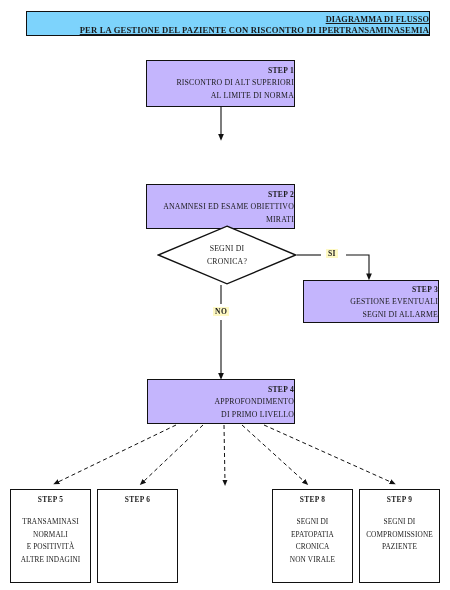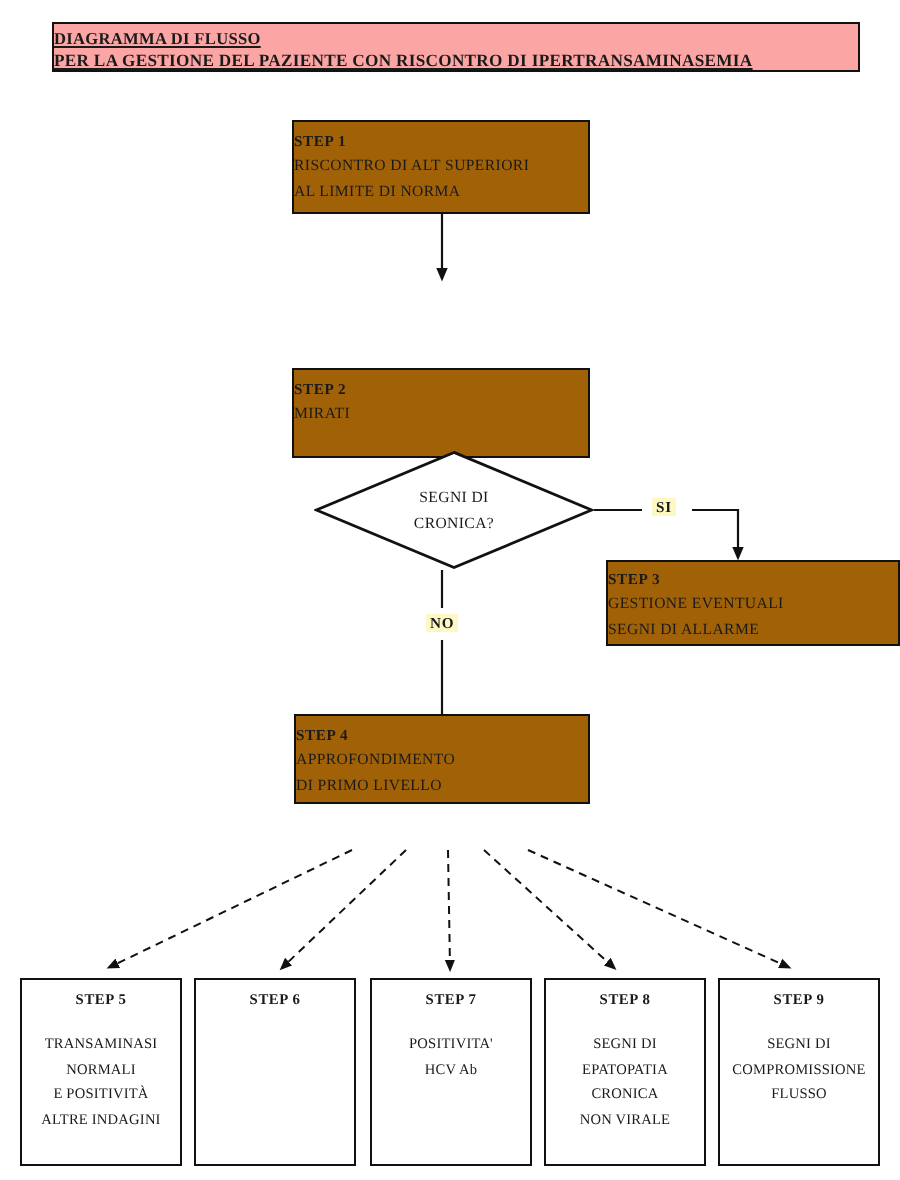--- a/index.html
+++ b/index.html
@@ -25,63 +25,63 @@
 
   
   .title-box {
     position: absolute;
     left: 26px;
     top: 11px;
     width: 404px;
     height: 25px;
     border: 1.2px solid #111;
     box-sizing: border-box;
-    text-align: left;
-    background: #fca5a5;
+    text-align: right;
+    background: #7dd3fc;
   }
   .title-line {
     display: block;
     font-weight: bold;
     font-size: 8.3px;
     letter-spacing: 0.15px;
     text-decoration: underline;
     line-height: 11px;
   }
   .title-line.l1 { margin-top: 1.5px; }
   .title-line.l2 { font-size: 8.6px; }
 
   
   .node {
     position: absolute;
     box-sizing: border-box;
     border: 1.3px solid #111;
-    background: #a16207;
-    text-align: left;
+    background: #c4b5fd;
+    text-align: right;
     padding-top: 4px;
   }
   .node .step-label {
     display: block;
     font-weight: bold;
     font-size: 7.6px;
     letter-spacing: 0.3px;
     line-height: 11px;
     margin-bottom: 1px;
   }
   .node .line {
     display: block;
     font-size: 7.8px;
     letter-spacing: 0.2px;
     line-height: 12.5px;
   }
 
   
   #node-step1 { left: 146px; top: 60px;  width: 149px; height: 47px; }
   #node-step2 { left: 146px; top: 140px; width: 149px; height: 45px; margin-top: 44px; }
-  #node-step3 { left: 303px; top: 280px; width: 147px; height: 43px; padding-top: 3px; }
-  #node-step4 { left: 147px; top: 357px; width: 148px; height: 45px; }
+  #node-step3 { left: 303px; top: 280px; width: 136px; height: 43px; padding-top: 3px; }
+  #node-step4 { left: 147px; top: 379px; width: 148px; height: 45px; }
 
   
   .leaf {
     position: absolute;
     box-sizing: border-box;
     border: 1.3px solid #111;
     background: #fff;
     text-align: center;
     top: 489px;
     height: 94px;
@@ -197,20 +197,21 @@
   </svg>
 
   <div class="node" id="node-step1">
     <span class="step-label">STEP 1</span>
     <span class="line">RISCONTRO DI ALT SUPERIORI</span>
     <span class="line">AL LIMITE DI NORMA</span>
   </div>
 
   <div class="node" id="node-step2">
     <span class="step-label">STEP 2</span>
+    <span class="line">ANAMNESI ED ESAME OBIETTIVO</span>
     <span class="line">MIRATI</span>
   </div>
 
   <div id="decision-wrap">
     <svg width="140" height="60" viewBox="0 0 140 60" xmlns="http://www.w3.org/2000/svg">
       <polygon points="70,1.2 138.8,30 70,58.8 1.2,30" fill="#fff" stroke="#111" stroke-width="1.4"></polygon>
     </svg>
     <div class="decision-text">
       <span class="line">SEGNI DI</span>
       <span class="line">CRONICA?</span>
@@ -239,40 +240,33 @@
       <span class="line">NORMALI</span>
       <span class="line">E POSITIVITÀ</span>
       <span class="line">ALTRE INDAGINI</span>
     </span>
   </div>
 
   <div class="leaf" id="leaf-step6">
     <span class="step-label">STEP 6</span>
   </div>
 
-  <div class="leaf" id="leaf-step7">
-    <span class="step-label">STEP 7</span>
-    <span class="leaf-body">
-      <span class="line">POSITIVITA'</span>
-      <span class="line">HCV Ab</span>
-    </span>
-  </div>
 
   <div class="leaf" id="leaf-step8">
     <span class="step-label">STEP 8</span>
     <span class="leaf-body">
       <span class="line">SEGNI DI</span>
       <span class="line">EPATOPATIA</span>
       <span class="line">CRONICA</span>
       <span class="line">NON VIRALE</span>
     </span>
   </div>
 
   <div class="leaf" id="leaf-step9">
     <span class="step-label">STEP 9</span>
     <span class="leaf-body">
       <span class="line">SEGNI DI</span>
       <span class="line">COMPROMISSIONE</span>
-      <span class="line">FLUSSO</span>
+      <span class="line">PAZIENTE</span>
     </span>
   </div>
 
 </div>
 
 </body></html>

